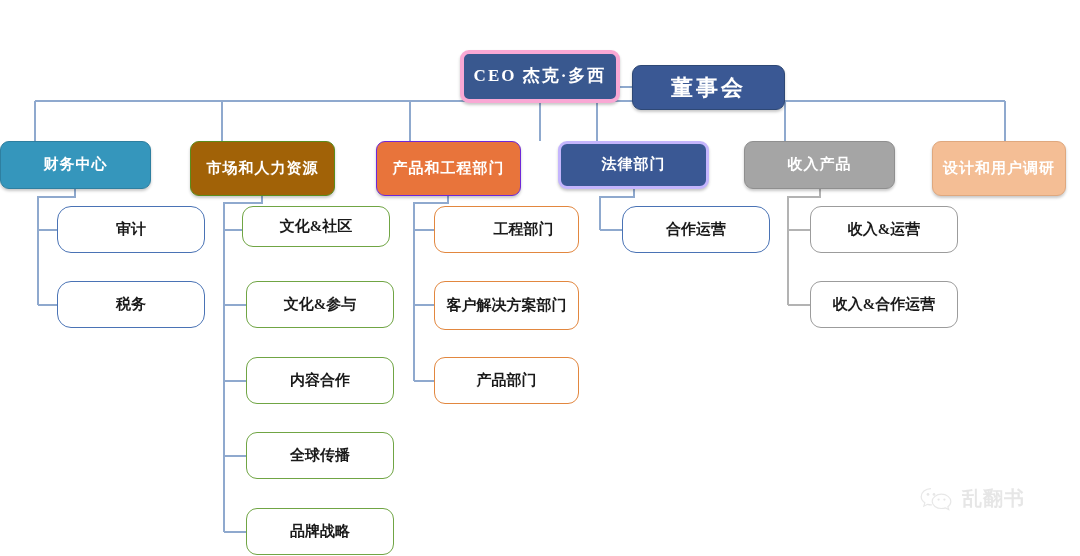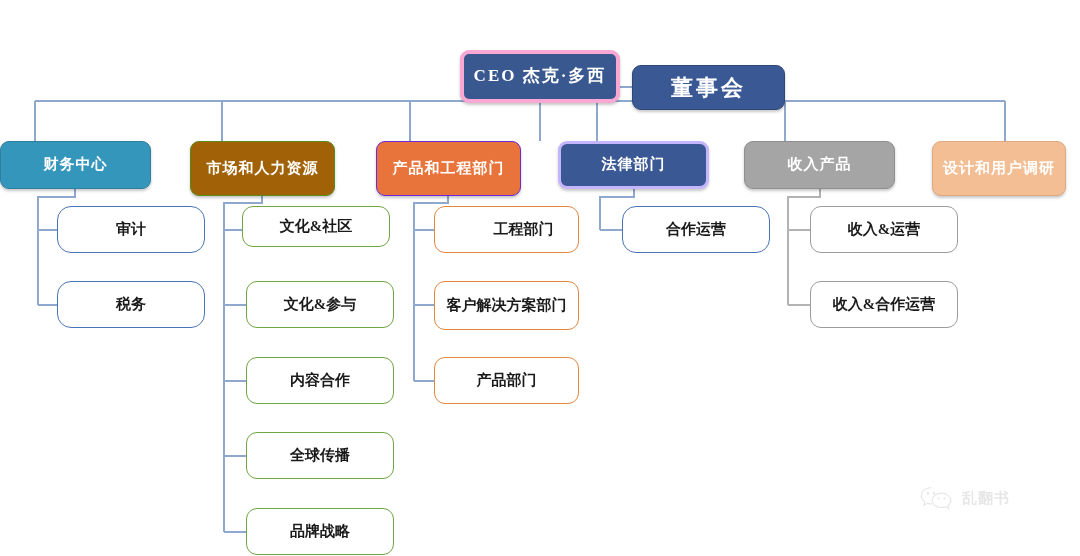--- a/index.html
+++ b/index.html
@@ -84,21 +84,21 @@
   
   #watermark {
     position: absolute;
     display: flex;
     align-items: center;
     gap: 8px;
     opacity: 0.45;
   }
   #watermark .wm-text {
     font-family: "Liberation Sans", "DejaVu Sans", sans-serif;
-    font-size: 15px;
+    font-size: 20px;
     font-weight: 700;
     color: #c9c9c9;
     letter-spacing: 1px;
   }
 </style>
 </head>
 <body>
 
 <div id="chart-canvas">
 

